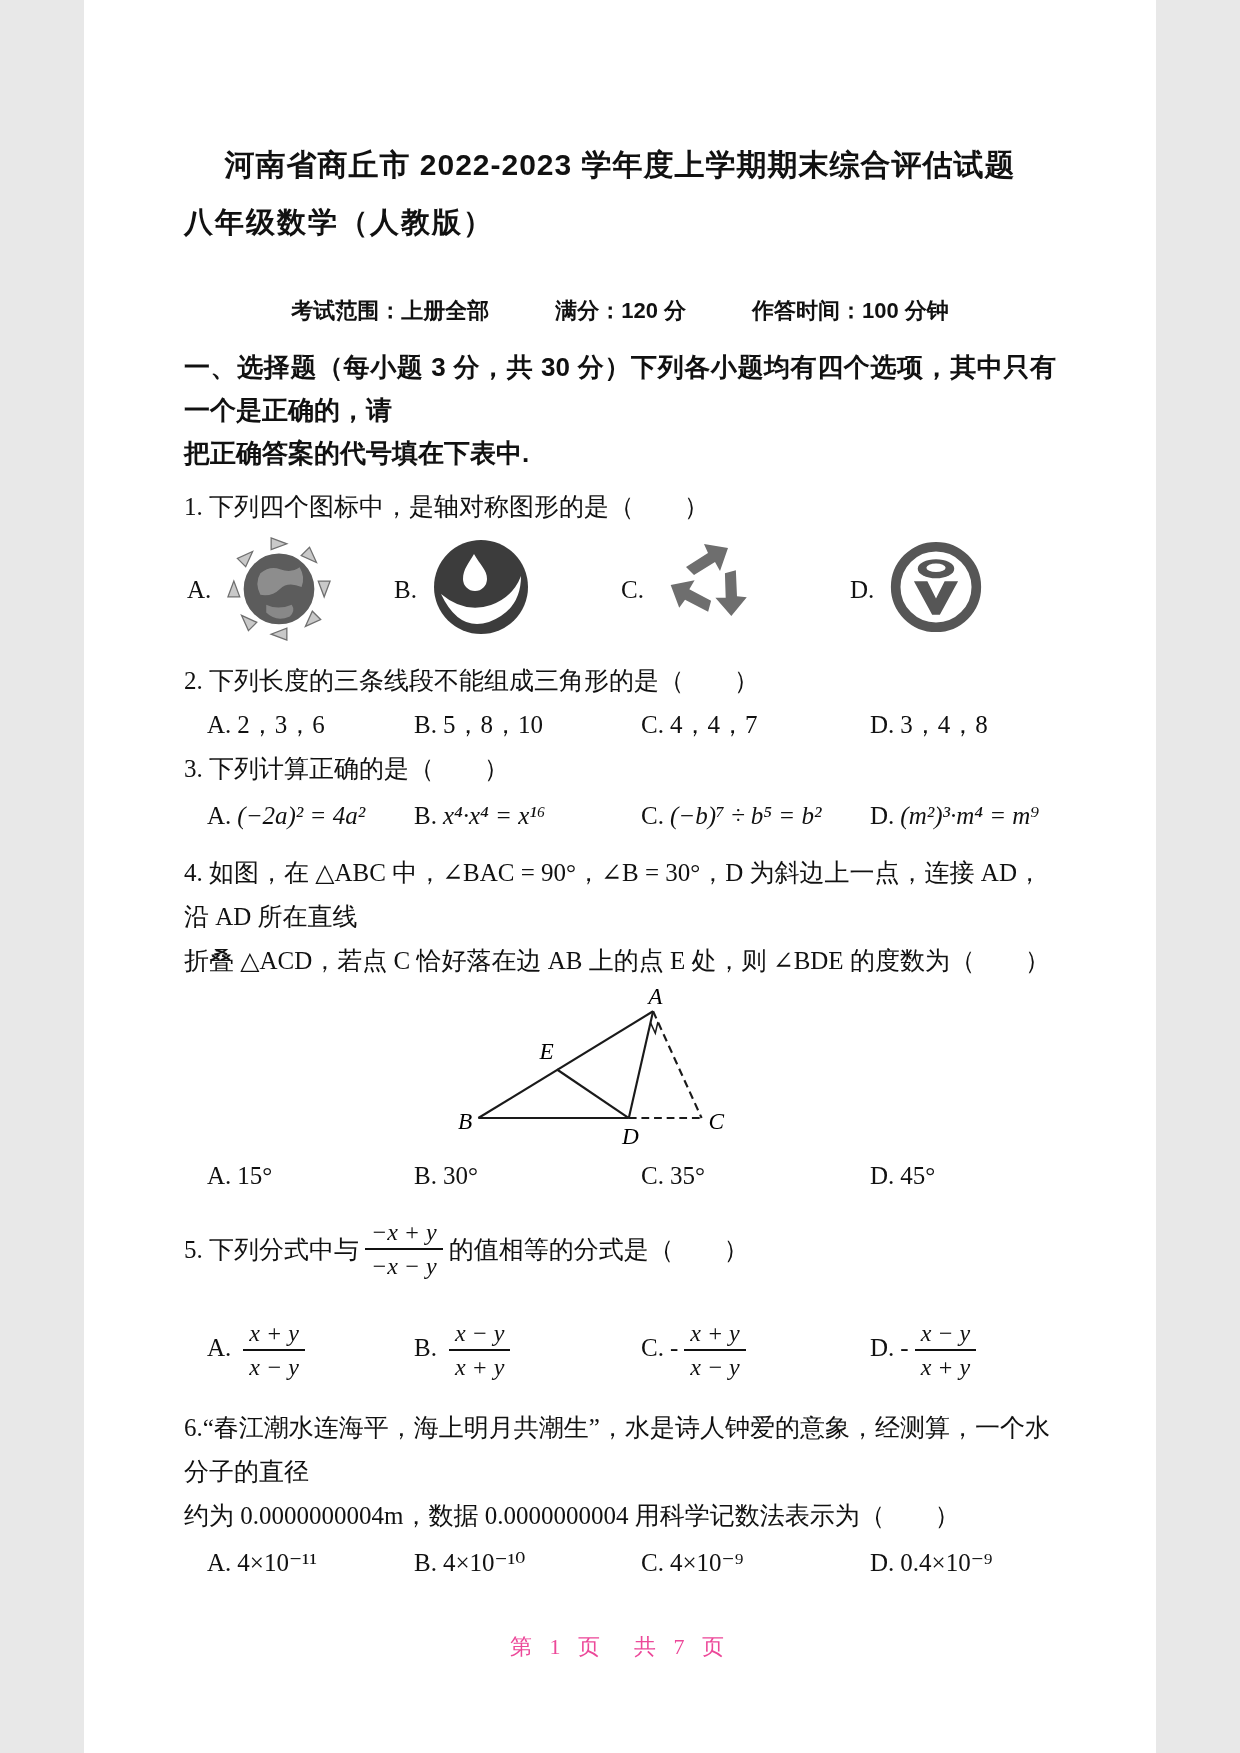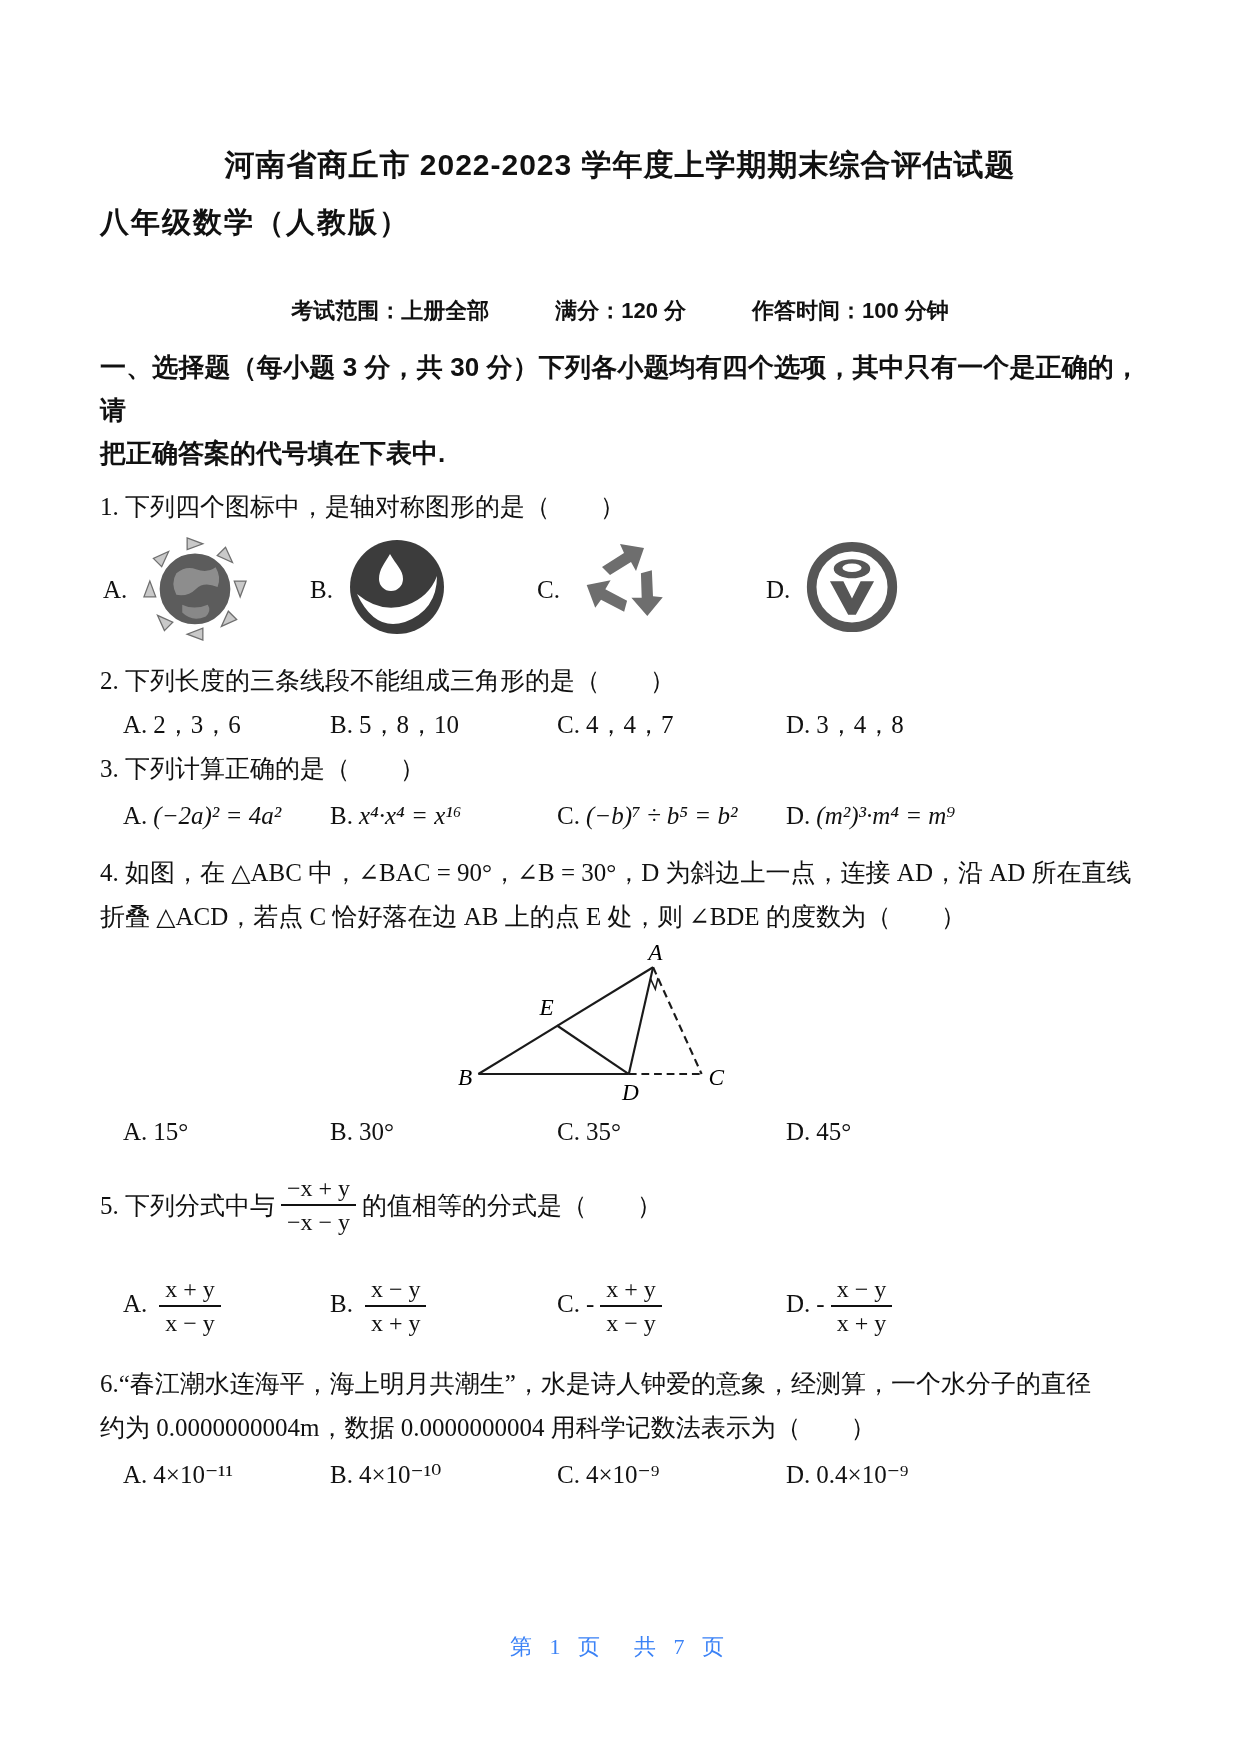--- a/index.html
+++ b/index.html
@@ -1,17 +1,17 @@
 <!DOCTYPE html>
 <html><head>
 <meta charset="utf-8">
 <style>
   html,body{margin:0;padding:0;background:#e8e8e8;}
   .page{
-    position:relative; width:1240px; height:1753px; margin:0 auto;
+    position:relative; width:1072px; height:1753px; margin:0 auto;
     background:#ffffff; color:#111;
     font-family:"Liberation Serif","DejaVu Serif",serif;
     box-sizing:border-box; padding:146px 100px 0 100px; overflow:hidden;
   }
   .hd{font-family:"Liberation Sans","DejaVu Sans",sans-serif;font-weight:bold;}
   .title1{font-size:30px;line-height:38px;text-align:center;letter-spacing:1px;margin-bottom:20px;}
   .title2{font-size:29px;line-height:36px;letter-spacing:2px;margin-bottom:54px;}
   .info{font-size:22px;line-height:34px;text-align:center;margin-bottom:18px;}
   .secline{font-size:26px;line-height:43px;text-align:justify;}
   .q{font-size:25px;line-height:44px;}
@@ -20,31 +20,31 @@
     display:grid;grid-template-columns:207px 227px 229px 1fr;
     padding-left:23px;font-size:25px;line-height:44px;align-items:center;
   }
   .opt-label{margin-right:6px;}
   .math{font-style:italic;}
   .icon-row{
     display:grid;grid-template-columns:207px 227px 229px 1fr;
     padding-left:3px;align-items:center;height:118px;margin:2px 0 10px 0;
   }
   .icon-cell{display:flex;align-items:center;gap:8px;font-size:25px;}
-  .frac{display:inline-block;text-align:center;vertical-align:middle;font-size:24px;line-height:1.25;margin:0 6px;}
+  .frac{display:inline-block;text-align:center;vertical-align:middle;font-style:italic;font-size:24px;line-height:1.25;margin:0 6px;}
   .frac .num{display:block;border-bottom:2px solid #111;padding:0 6px 1px 6px;}
   .frac .den{display:block;padding:1px 6px 0 6px;}
   .q5line{display:flex;align-items:center;font-size:25px;margin-top:14px;height:74px;}
   .q5opts{margin-top:18px;height:92px;}
   .figwrap{width:100%;display:flex;justify-content:center;margin:4px 0 2px 0;}
   .figwrap svg{margin-left:-60px;}
   .figlabel{font-style:italic;font-family:"Liberation Serif",serif;font-size:24px;}
   .footer{
     position:absolute;left:0;top:1632px;width:100%;
-    text-align:center;font-size:22px;letter-spacing:6px;color:#3b82f6;
+    text-align:center;font-size:22px;letter-spacing:6px;color:#ec4899;
   }
   .sup-row{line-height:50px;}
 </style>
 </head>
 <body>
 
 <div class="page">
 
   <div class="hd title1">河南省商丘市 2022-2023 学年度上学期期末综合评估试题</div>
   <div class="hd title2">八年级数学（人教版）</div>

